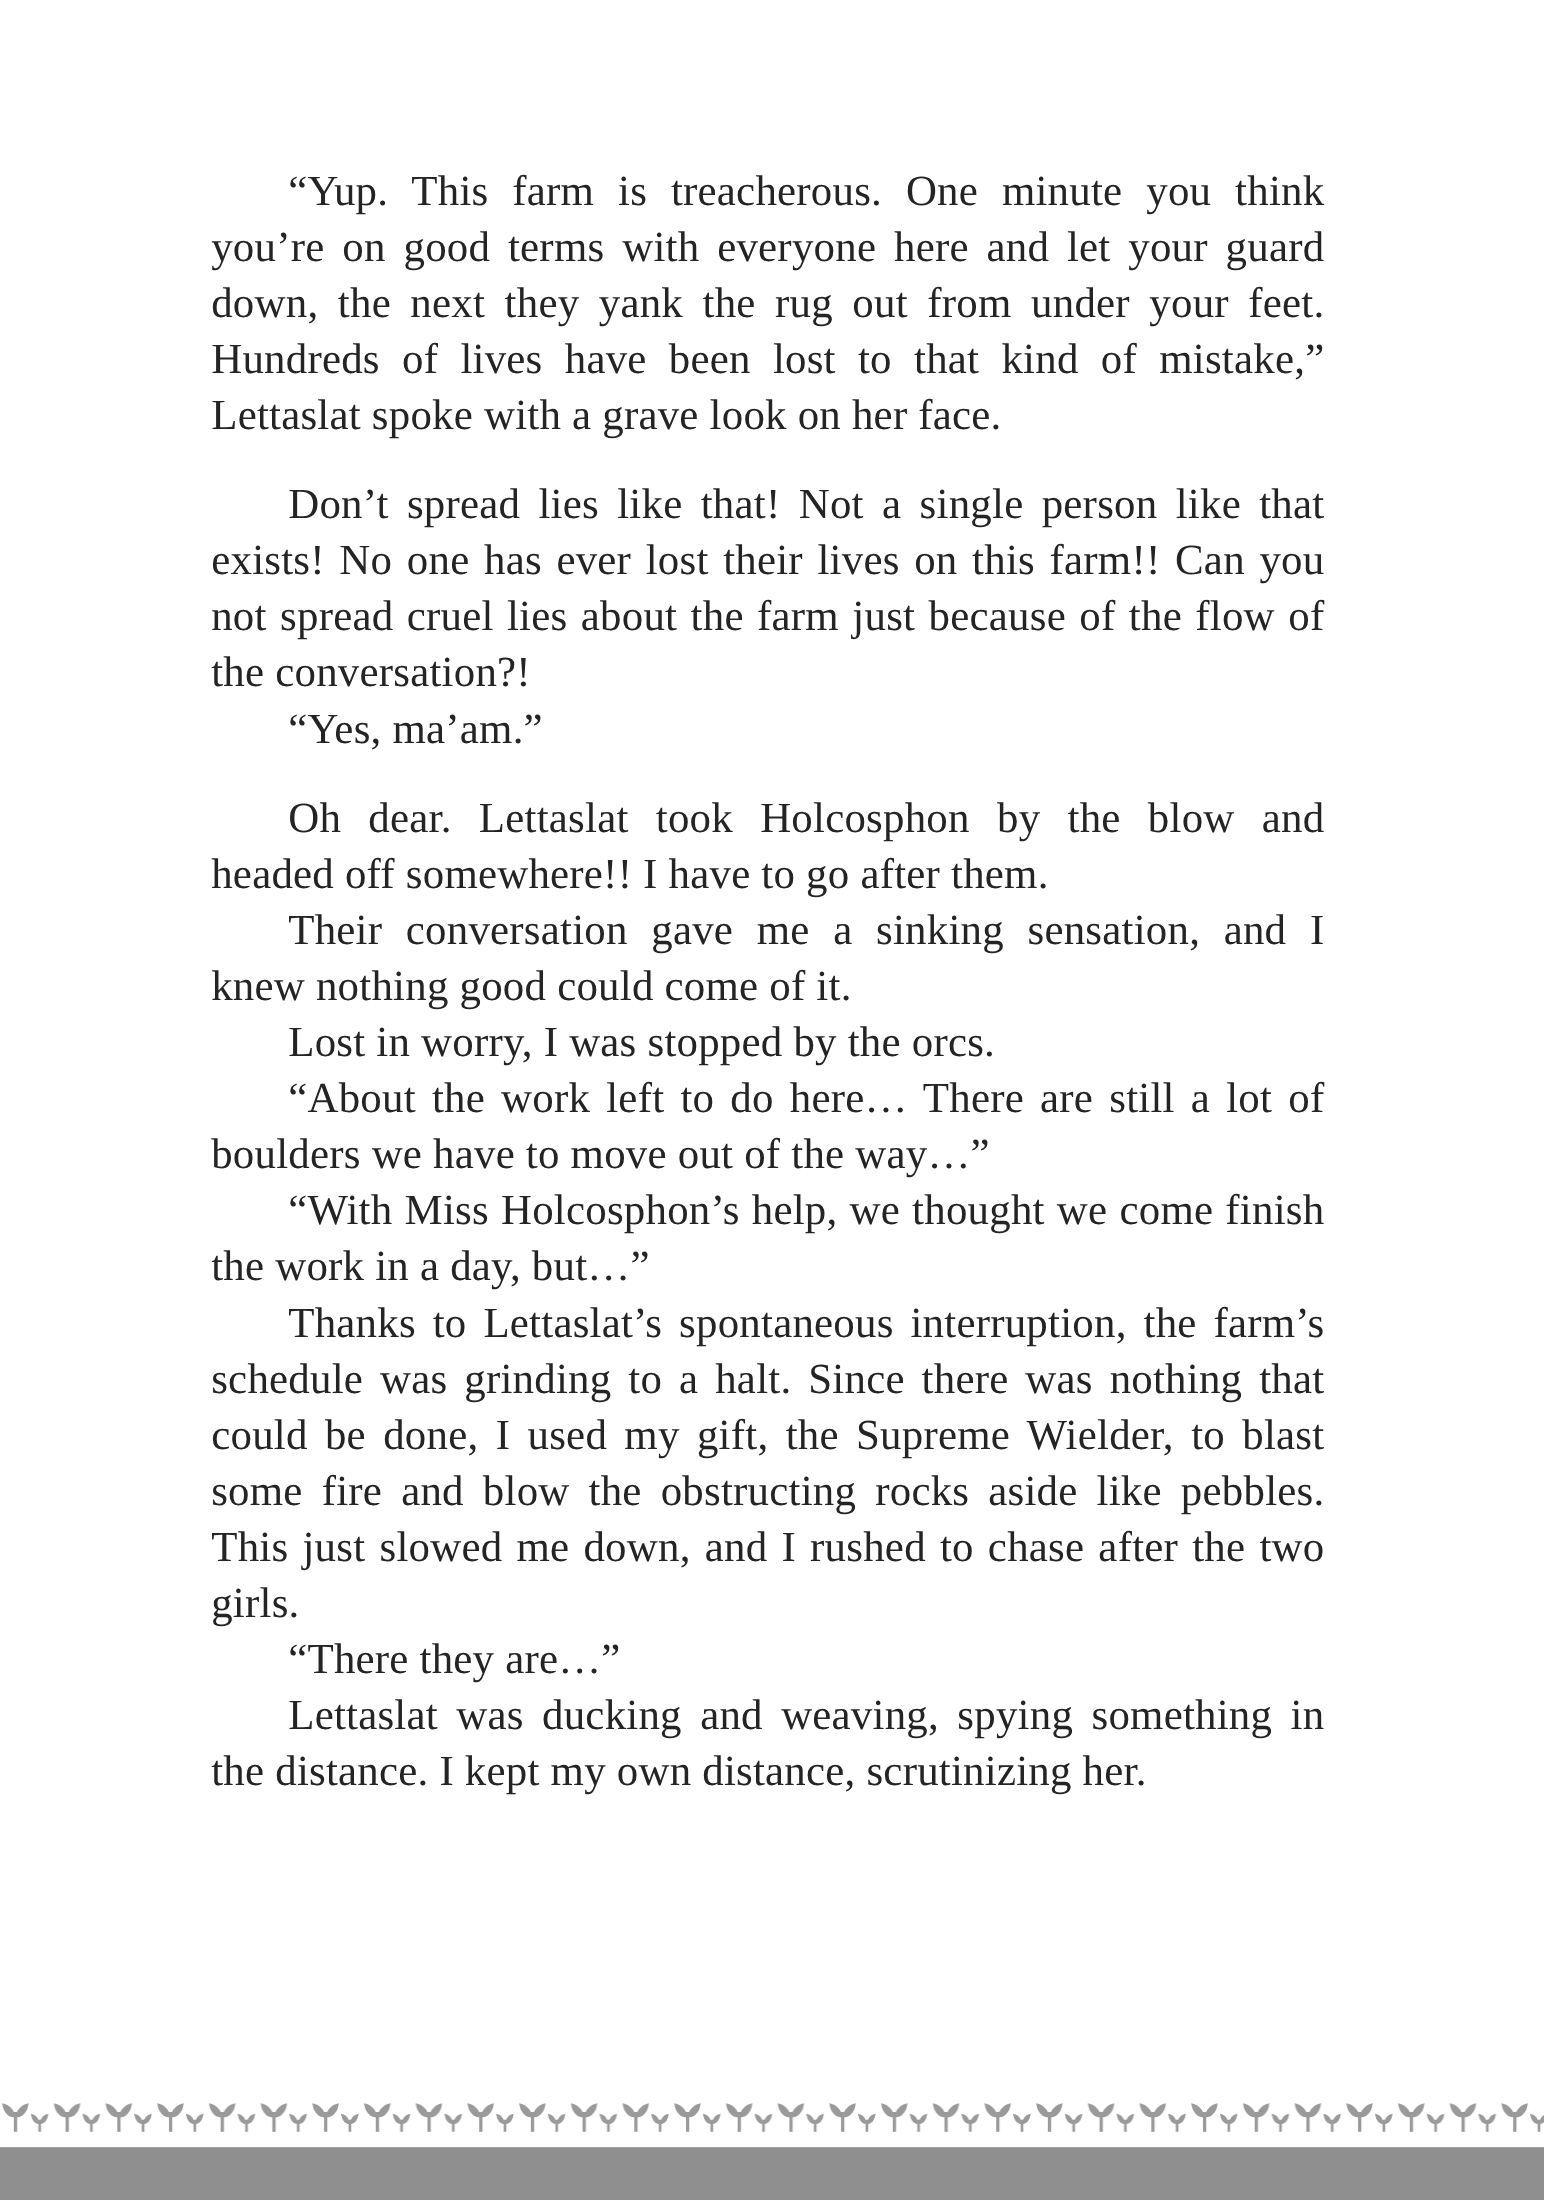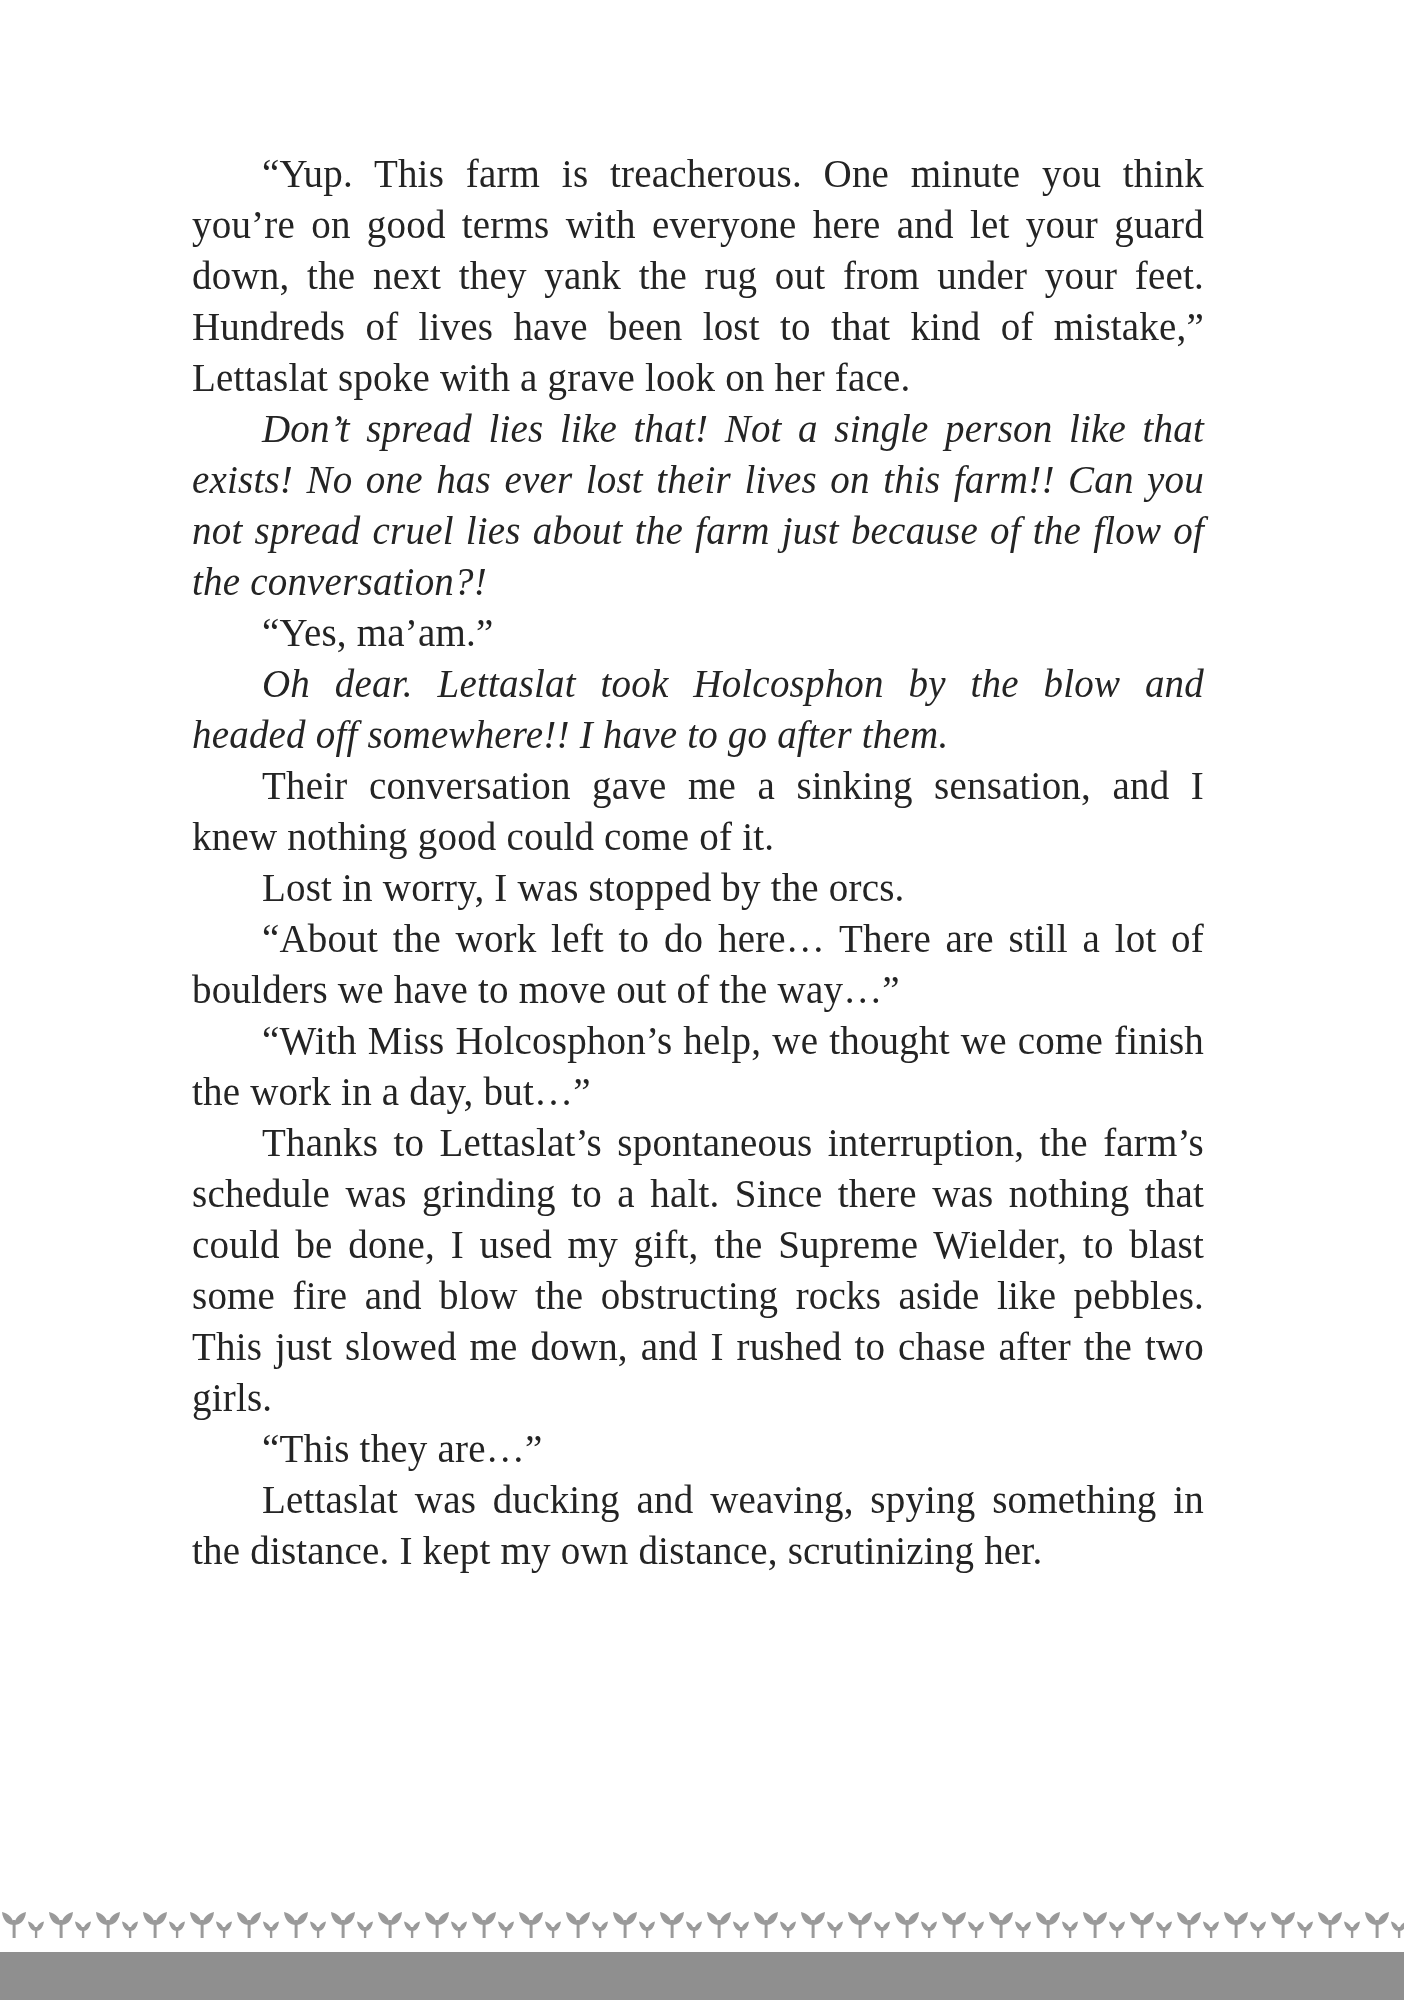--- a/index.html
+++ b/index.html
@@ -28,21 +28,21 @@
     line-height: 51px;
     letter-spacing: 0.2px;
   }
   .para {
     margin: 0;
     text-indent: 70px;
     text-align: justify;
     text-justify: inter-word;
   }
   .para.italic {
-    font-style: italic;
+    margin-top: 30px;
   }
   .sprout-border {
     position: absolute;
     left: 0;
     right: 0;
     bottom: 60px;
     height: 40px;
     line-height: 0;
   }
   .footer-bar {
@@ -62,21 +62,21 @@
   <div class="text-block" style="color: rgb(36, 36, 36);">
       <p class="para normal">“Yup. This farm is treacherous. One minute you think you’re on good terms with everyone here and let your guard down, the next they yank the rug out from under your feet. Hundreds of lives have been lost to that kind of mistake,” Lettaslat spoke with a grave look on her face.</p>
       <p class="para italic">Don’t spread lies like that! Not a single person like that exists! No one has ever lost their lives on this farm!! Can you not spread cruel lies about the farm just because of the flow of the conversation?!</p>
       <p class="para normal">“Yes, ma’am.”</p>
       <p class="para italic">Oh dear. Lettaslat took Holcosphon by the blow and headed off somewhere!! I have to go after them.</p>
       <p class="para normal">Their conversation gave me a sinking sensation, and I knew nothing good could come of it.</p>
       <p class="para normal">Lost in worry, I was stopped by the orcs.</p>
       <p class="para normal">“About the work left to do here… There are still a lot of boulders we have to move out of the way…”</p>
       <p class="para normal">“With Miss Holcosphon’s help, we thought we come finish the work in a day, but…”</p>
       <p class="para normal">Thanks to Lettaslat’s spontaneous interruption, the farm’s schedule was grinding to a halt. Since there was nothing that could be done, I used my gift, the Supreme Wielder, to blast some fire and blow the obstructing rocks aside like pebbles. This just slowed me down, and I rushed to chase after the two girls.</p>
-      <p class="para normal">“This they are…”</p>
+      <p class="para normal">“There they are…”</p>
       <p class="para normal">Lettaslat was ducking and weaving, spying something in the distance. I kept my own distance, scrutinizing her.</p>
     </div>
 
   <div class="sprout-border">
     <svg width="1404" height="40" viewBox="0 0 1404 40" xmlns="http://www.w3.org/2000/svg">
       <defs>
         <pattern id="sproutPattern" width="47" height="40" patternUnits="userSpaceOnUse">
 
           <rect x="12.6" y="20" width="3" height="18" class="sprout-fill" fill="#9a9a9a"></rect>
           <path class="sprout-fill" d="M14 25 C 8 25, 3 21, 2 12 C 9 13.5, 13 18, 14 25 Z" fill="#9a9a9a"></path>

